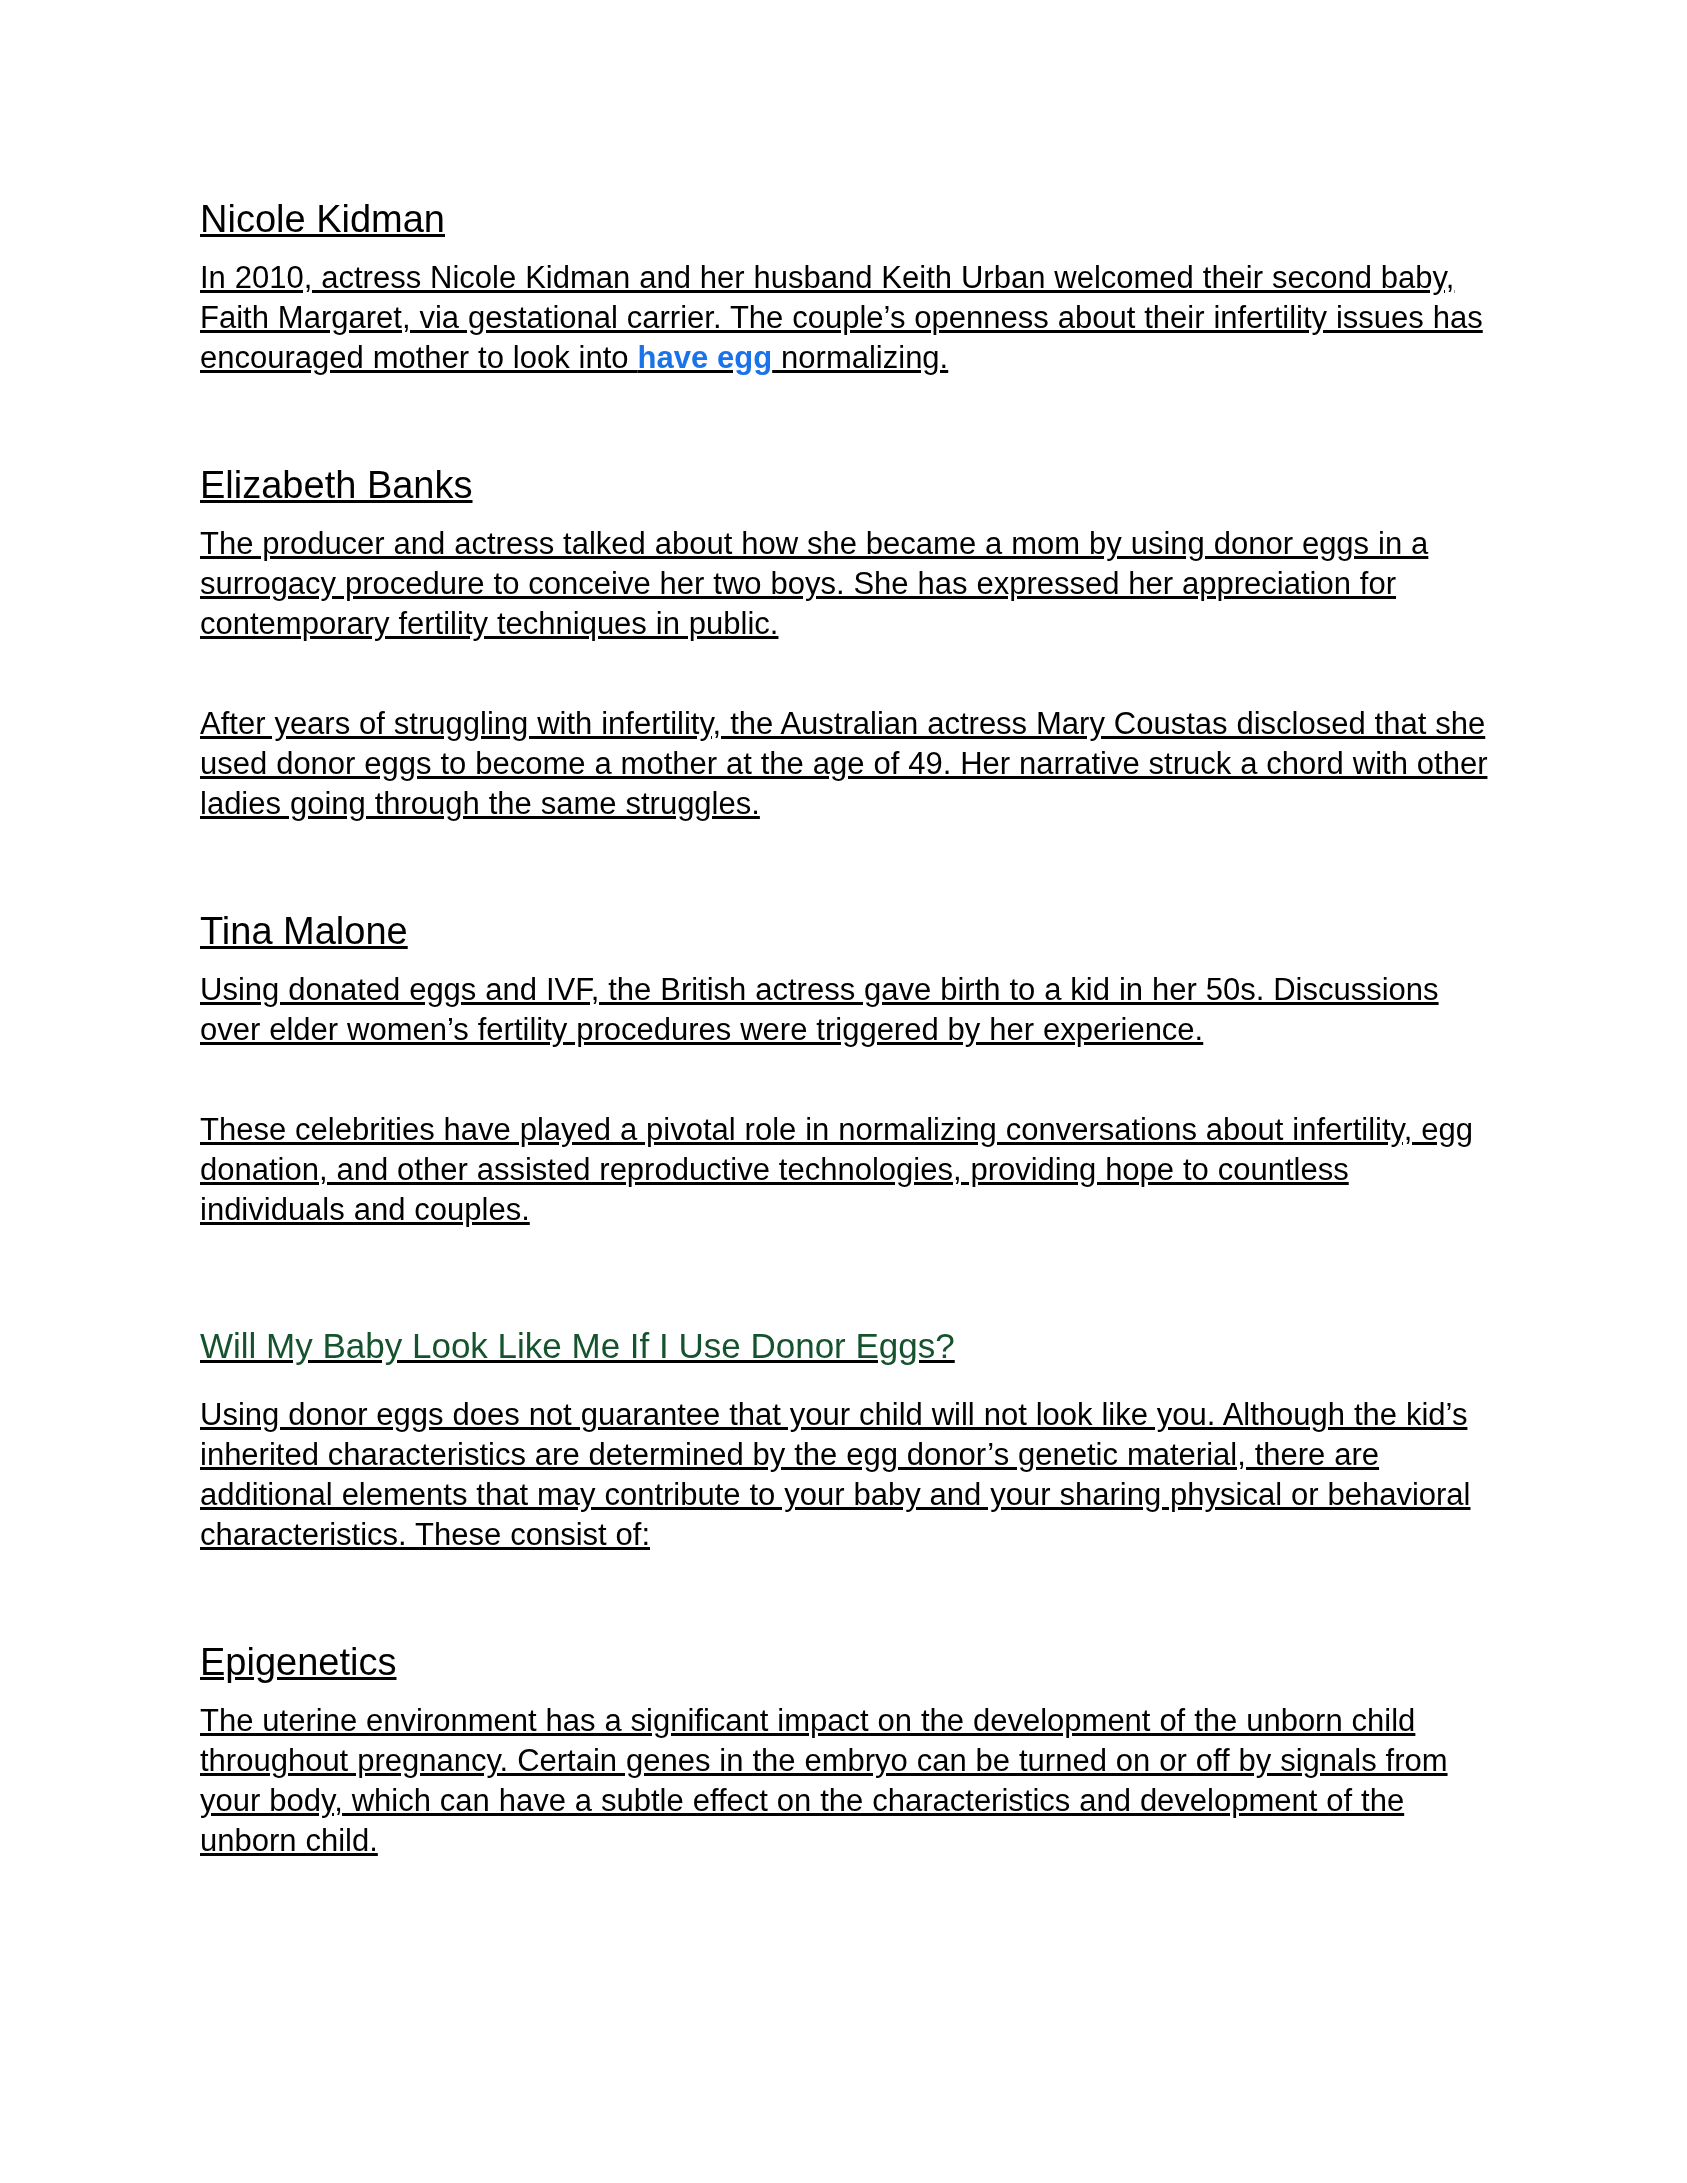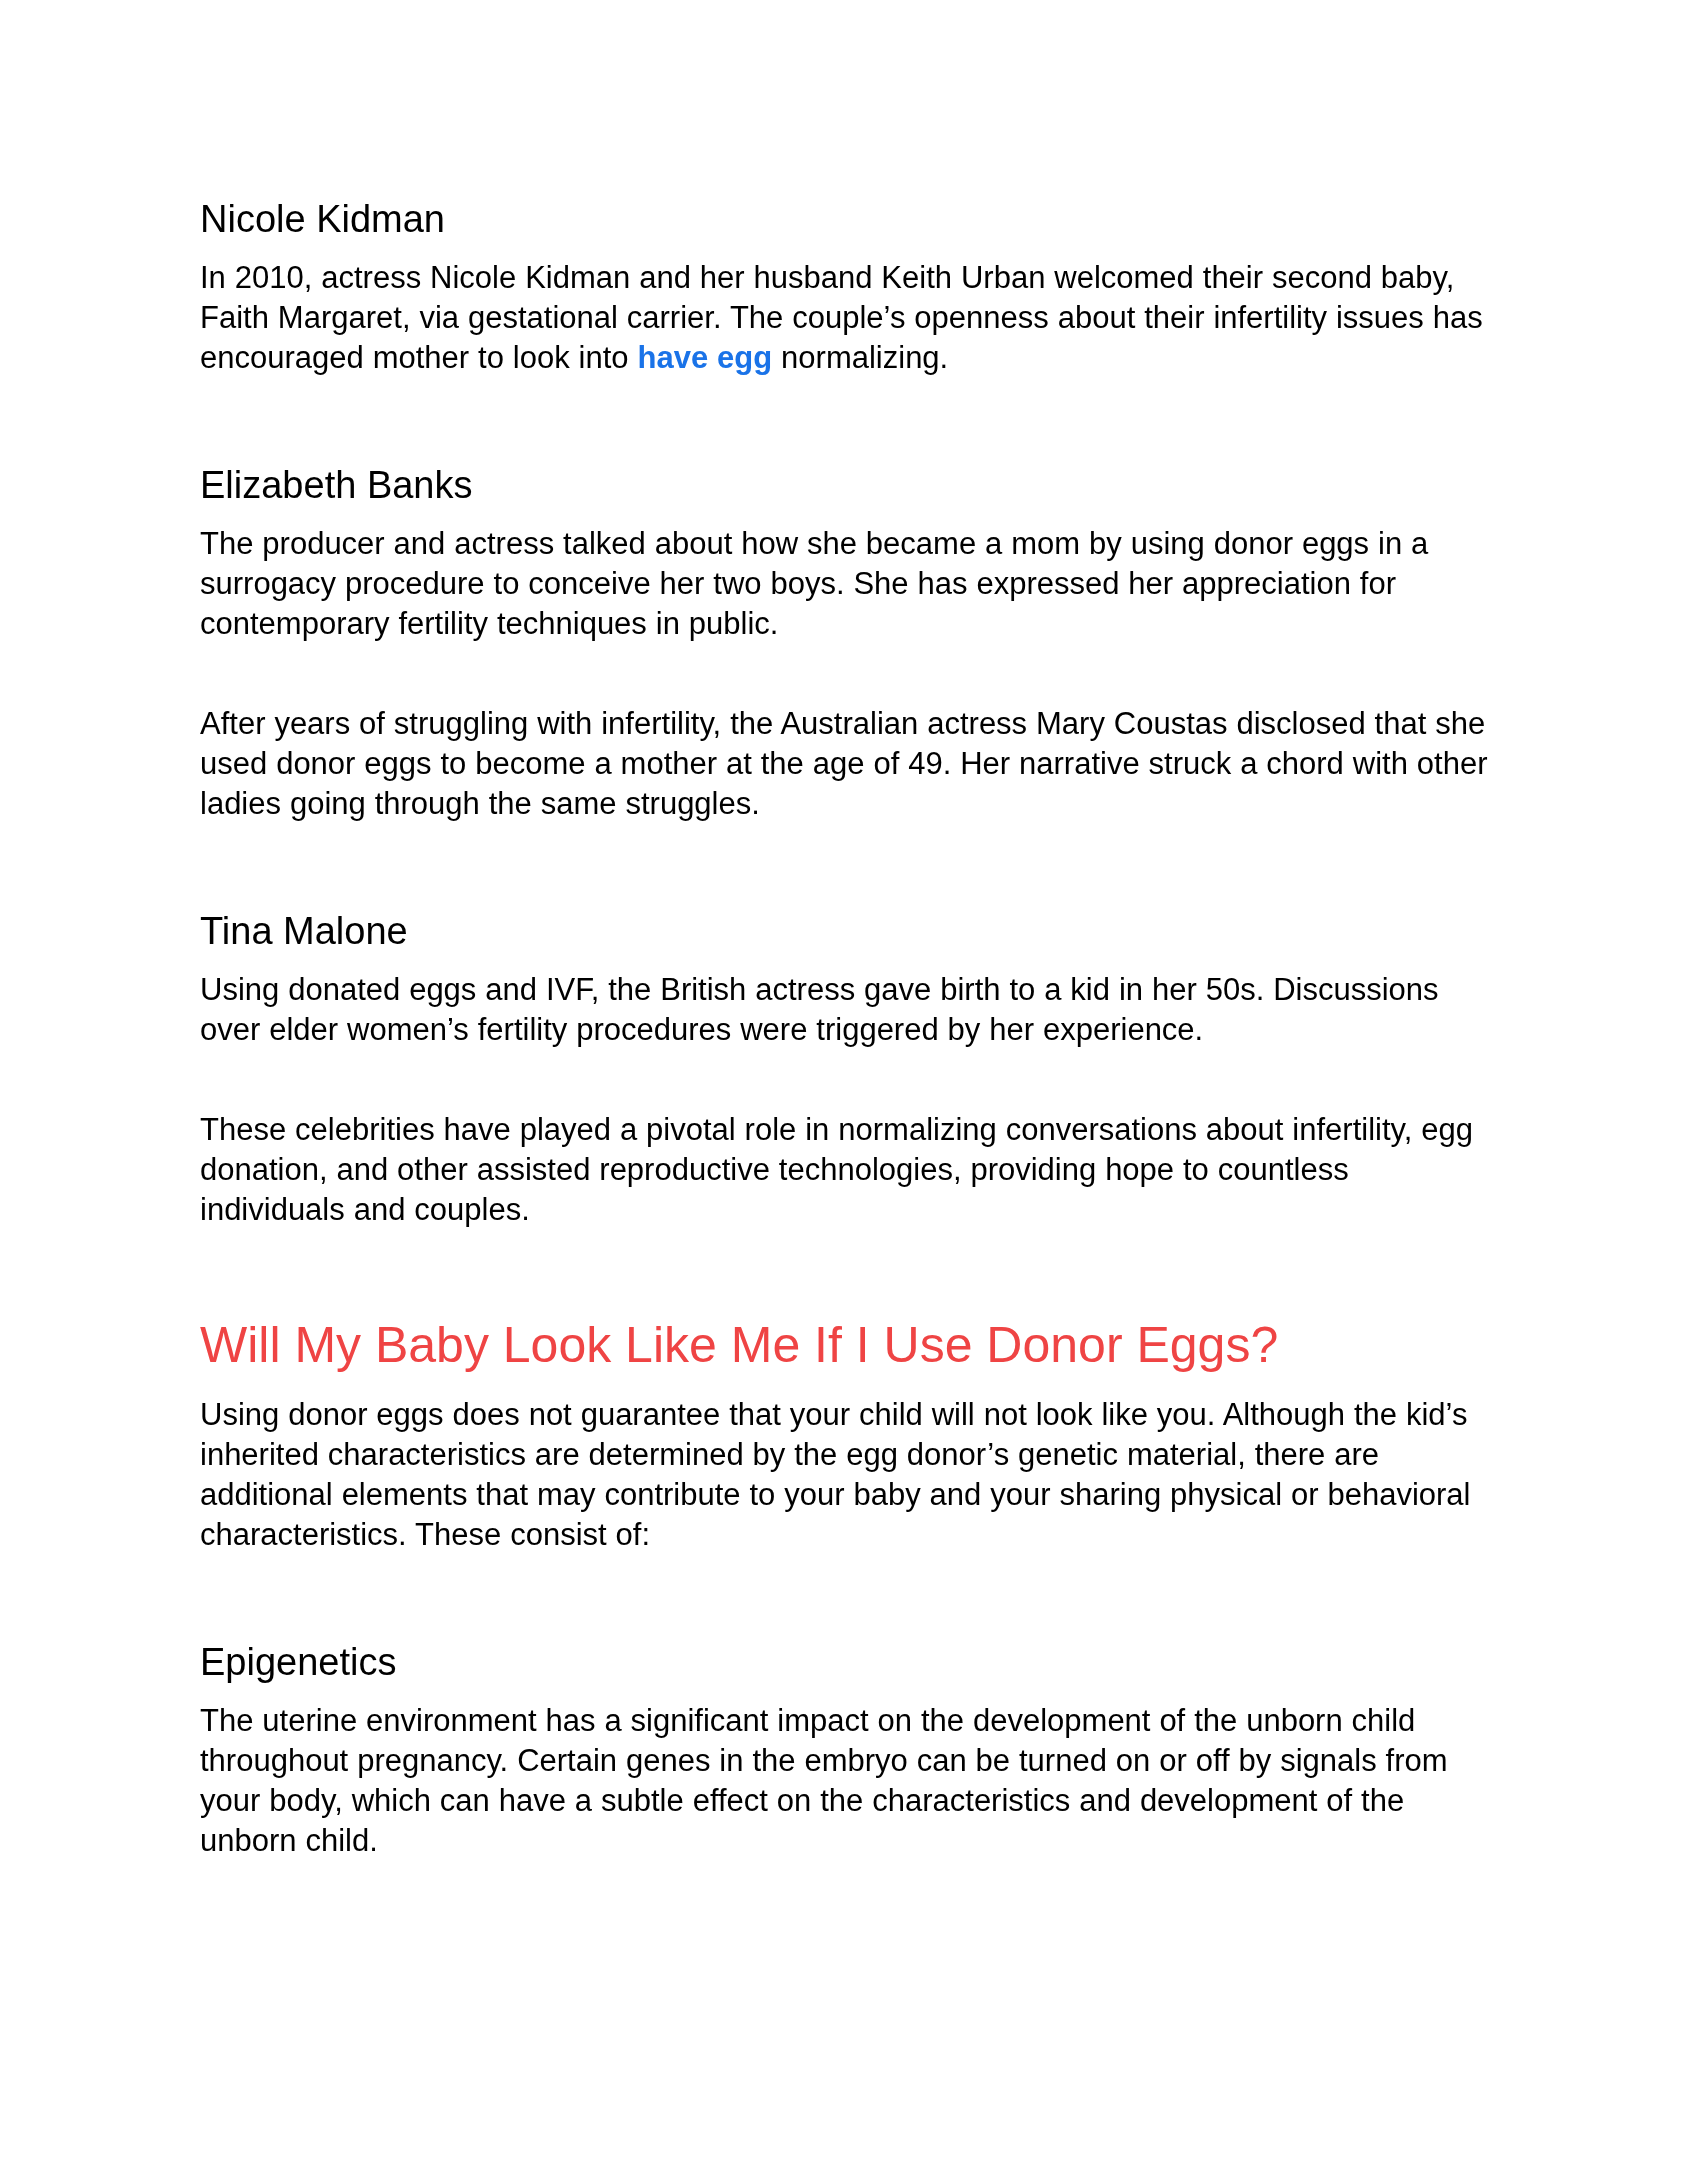--- a/index.html
+++ b/index.html
@@ -18,37 +18,38 @@
   }
   .doc-page {
     box-sizing: border-box;
     width: 1687px;
     height: 2183px;
     padding: 196px 189px 0 200px;
     background: #ffffff;
   }
   .doc-content {
     width: 1298px;
+    text-decoration: underline;
   }
   .section-heading {
     font-size: 38px;
     line-height: 46px;
     font-weight: 400;
     color: #000000;
     margin: 84px 0 16px 0;
     letter-spacing: 0;
   }
   .section:first-child .section-heading {
     margin-top: 0;
   }
   .main-heading {
-    font-size: 50px;
+    font-size: 35px;
     line-height: 51px;
     font-weight: 400;
-    color: #ef4444;
+    color: #14532d;
     margin: 90px 0 24.4px 0;
     letter-spacing: 0;
   }
   .para {
     font-size: 31px;
     line-height: 40px;
     font-weight: 400;
     color: #000000;
     margin: 0;
     word-spacing: 0.3px;

